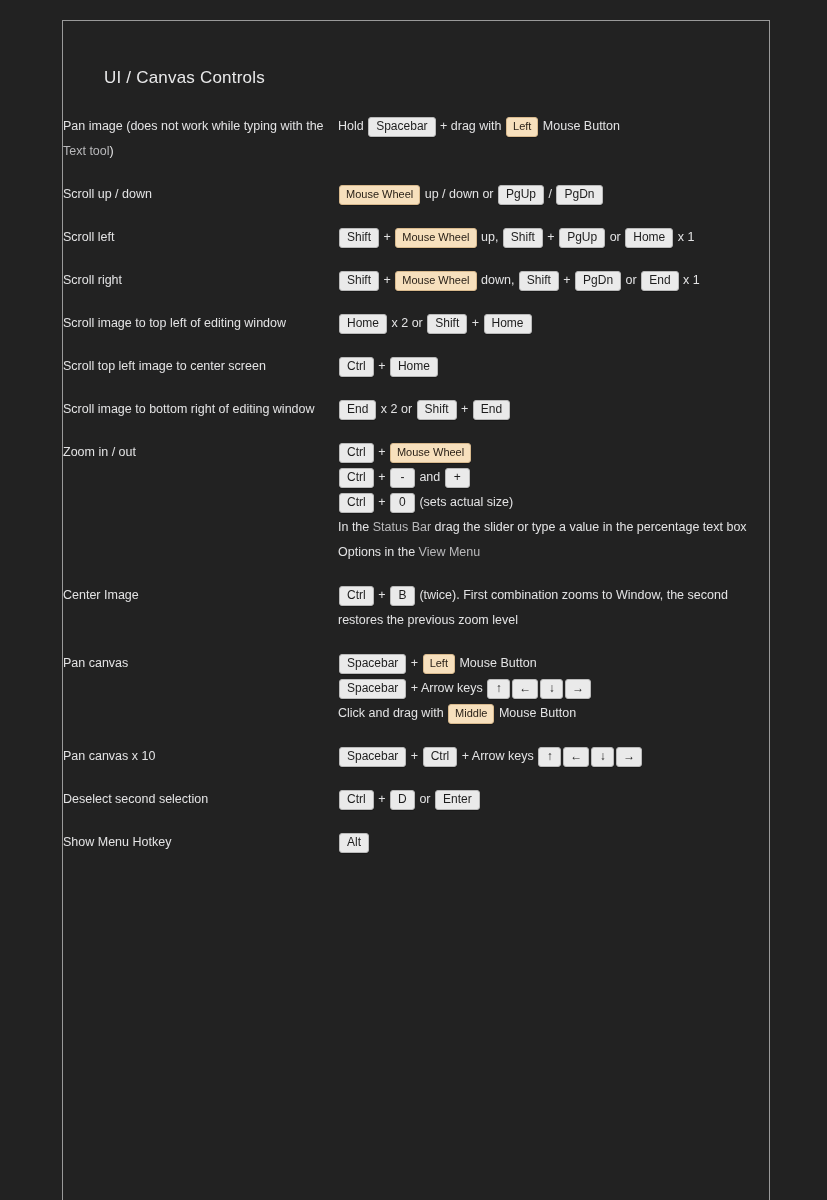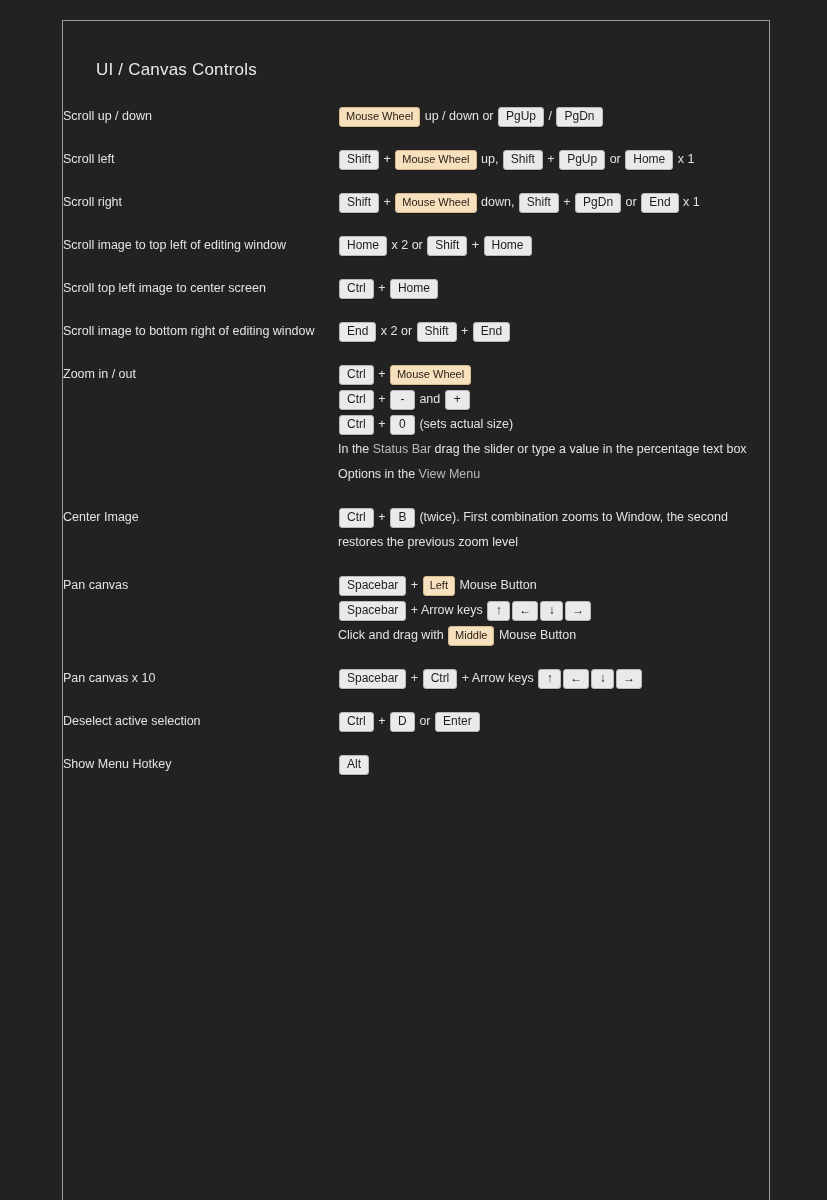--- a/index.html
+++ b/index.html
@@ -35,21 +35,21 @@
     box-sizing: border-box;
     background: #222222;
     padding: 0;
   }
 
   .panel-title {
     font-size: 17px;
     font-weight: 400;
     color: #e9e9ea;
     letter-spacing: 0.2px;
-    margin: 8px;
+    margin: 16px;
     padding: 30px 0 0 25px;
     line-height: 1.3;
   }
 
   table.kb {
     width: 100%;
     border-collapse: collapse;
     margin-top: 14px;
     table-layout: fixed;
   }
@@ -132,20 +132,26 @@
 </style>
 </head>
 <body>
 
 <div id="page">
   <div class="panel">
     <h2 class="panel-title">UI / Canvas Controls</h2>
     <table class="kb">
       <tbody>
           <tr>
+            <td class="term"><span>Pan image (does not work while typing with the </span><a class="lnk" href="#">Text tool</a><span>)</span></td>
+            <td class="def">
+              <span class="line"><span class="sep">Hold </span><span class="kbd">Spacebar</span><span class="sep"> + drag with </span><span class="kbd mouse">Left</span><span class="sep"> Mouse Button</span></span>
+            </td>
+          </tr>
+          <tr>
             <td class="term"><span>Scroll up / down</span></td>
             <td class="def">
               <span class="line"><span class="kbd mouse">Mouse Wheel</span><span class="sep"> up / down or </span><span class="kbd">PgUp</span><span class="sep"> / </span><span class="kbd">PgDn</span></span>
             </td>
           </tr>
           <tr>
             <td class="term"><span>Scroll left</span></td>
             <td class="def">
               <span class="line"><span class="kbd">Shift</span><span class="sep"> + </span><span class="kbd mouse">Mouse Wheel</span><span class="sep"> up, </span><span class="kbd">Shift</span><span class="sep"> + </span><span class="kbd">PgUp</span><span class="sep"> or </span><span class="kbd">Home</span><span class="sep"> x 1</span></span>
             </td>
@@ -198,21 +204,21 @@
               <span class="line"><span class="sep">Click and drag with </span><span class="kbd mouse">Middle</span><span class="sep"> Mouse Button</span></span>
             </td>
           </tr>
           <tr>
             <td class="term"><span>Pan canvas x 10</span></td>
             <td class="def">
               <span class="line"><span class="kbd">Spacebar</span><span class="sep"> + </span><span class="kbd">Ctrl</span><span class="sep"> + Arrow keys </span><span class="kbd arrow">↑</span><span class="kbd arrow">←</span><span class="kbd arrow">↓</span><span class="kbd arrow">→</span></span>
             </td>
           </tr>
           <tr>
-            <td class="term"><span>Deselect active selection</span></td>
+            <td class="term"><span>Deselect second selection</span></td>
             <td class="def">
               <span class="line"><span class="kbd">Ctrl</span><span class="sep"> + </span><span class="kbd sym">D</span><span class="sep"> or </span><span class="kbd">Enter</span></span>
             </td>
           </tr>
           <tr>
             <td class="term"><span>Show Menu Hotkey</span></td>
             <td class="def">
               <span class="line"><span class="kbd">Alt</span></span>
             </td>
           </tr>

